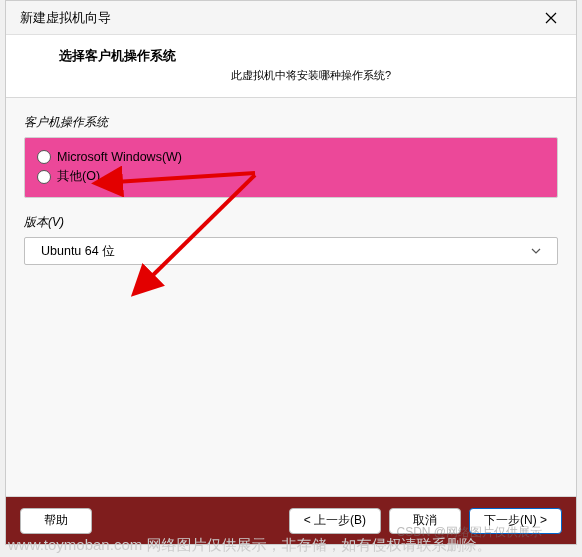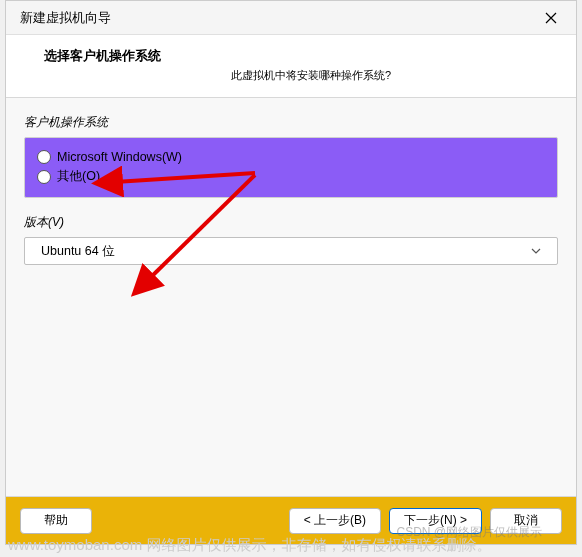--- a/index.html
+++ b/index.html
@@ -52,21 +52,21 @@
     }
     .header-section {
       padding: 12px 18px 14px 18px;
       border-bottom: 1px solid #d8d8d8;
       background: #ffffff;
     }
     .header-title {
       font-size: 13px;
       font-weight: bold;
       color: #000;
-      margin-left: 20px;
+      margin-left: 35px;
     }
     .header-subtitle {
       font-size: 11px;
       color: #000;
       margin-left: 40px;
       margin-top: 3px;
       text-align: center;
     }
     .content {
       flex: 1;
@@ -75,21 +75,21 @@
     }
     .group-label {
       font-size: 12px;
       color: #000;
       margin-bottom: 6px;
       font-style: italic;
     }
     .group-box {
       border: 1px solid #d0d0d0;
       border-radius: 2px;
-      background: #8b5cf6;
+      background: #ec4899;
       padding: 10px 12px;
       margin-bottom: 16px;
     }
     .radio-row {
       display: flex;
       align-items: center;
       font-size: 12.5px;
       color: #000;
       padding: 2px 0;
       cursor: pointer;
@@ -127,21 +127,21 @@
       font-size: 12.5px;
       cursor: pointer;
     }
     .chevron {
       width: 10px;
       height: 10px;
     }
     .button-bar {
       height: 48px;
       border-top: 1px solid #d8d8d8;
-      background: #eab308;
+      background: #7f1d1d;
       display: flex;
       align-items: center;
       padding: 0 14px;
       gap: 8px;
       justify-content: flex-end;
     }
     .btn {
       height: 26px;
       padding: 0 14px;
       border: 1px solid #b8b8b8;
@@ -216,22 +216,22 @@
       <svg class="chevron" viewBox="0 0 10 10">
           <path d="M1 3 L5 7 L9 3" stroke="#555" stroke-width="1.2" fill="none"></path>
         </svg>
     </div>
   </div>
 
   <div class="button-bar">
     <button class="btn">帮助</button>
     <div class="spacer"></div>
     <button class="btn">&lt; 上一步(B)</button>
+    <button class="btn">取消</button>
     <button class="btn primary">下一步(N) &gt;</button>
-    <button class="btn">取消</button>
   </div>
 </div>
 
 <svg class="annotation" width="582" height="557" style="top:0;left:0;">
   <defs>
     <marker id="arrowhead" markerWidth="8" markerHeight="8" refX="2" refY="4" orient="auto">
       <path d="M0,0 L8,4 L0,8 Z" fill="#e30000"></path>
     </marker>
   </defs>
   <line x1="255" y1="173" x2="115" y2="182" stroke="#e30000" stroke-width="4" marker-end="url(#arrowhead)"></line>

